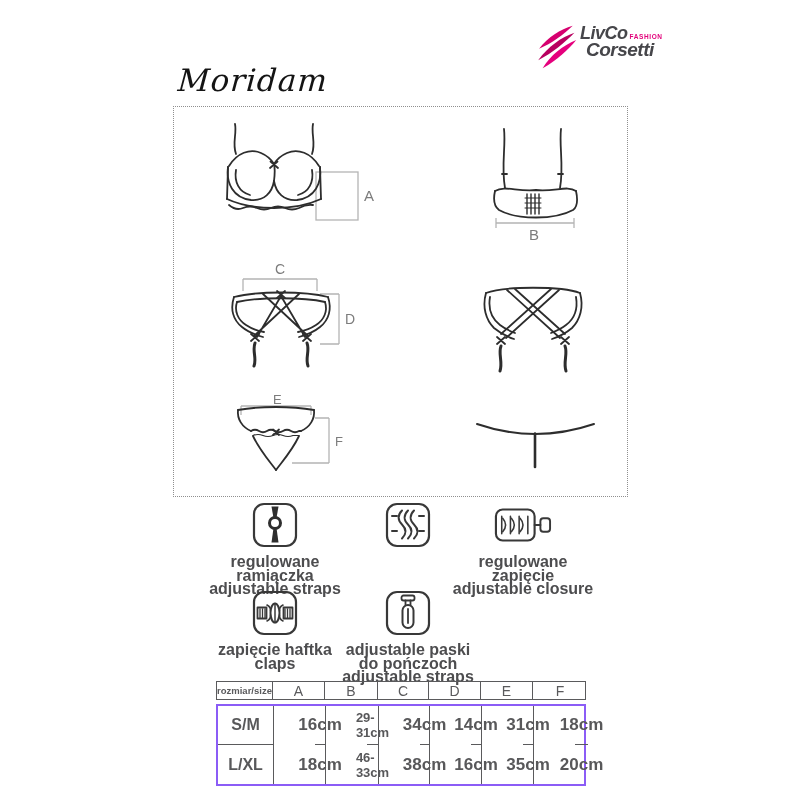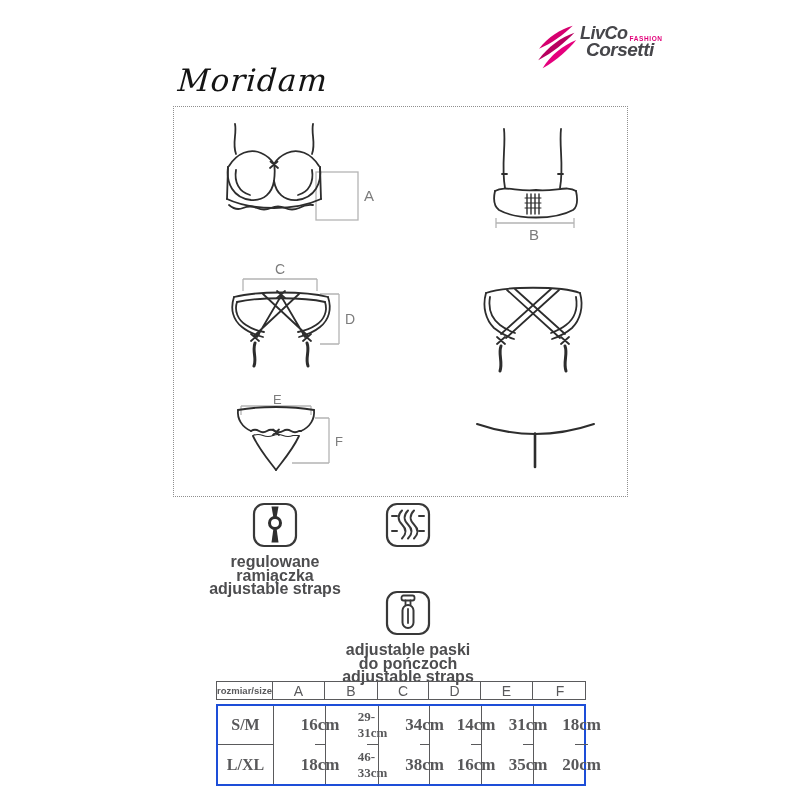--- a/index.html
+++ b/index.html
@@ -2,21 +2,21 @@
 <html><head>
 <meta charset="utf-8">
 <style>
   html,body{margin:0;padding:0;background:#fff;}
   .page{position:relative;width:800px;height:800px;background:#ffffff;overflow:hidden;
         font-family:"Liberation Sans",sans-serif;}
 
   
   .logo{position:absolute;left:532px;top:24px;display:flex;align-items:flex-start;}
   .logo-text{margin-left:2px;color:#46464a;}
-  .logo-line1{display:flex;align-items:flex-end;}
+  .logo-line1{display:flex;align-items:center;}
   .brand-top{font-size:18px;font-weight:bold;font-style:italic;letter-spacing:-0.5px;line-height:18px;}
   .brand-fashion{font-size:6.5px;font-weight:bold;color:#e2007a;letter-spacing:0.6px;margin-left:2px;margin-top:6px;}
   .brand-bottom{font-size:19px;font-weight:bold;font-style:italic;letter-spacing:-0.5px;line-height:16px;margin-left:6px;}
 
   
   .title{position:absolute;left:178px;top:62px;margin:0;font-family:"DejaVu Serif",serif;
          font-style:italic;font-weight:normal;font-size:31px;color:#141414;letter-spacing:1px;
          transform:skewX(-4deg);}
 
   
@@ -38,21 +38,21 @@
   .tbl-header{position:absolute;left:216px;top:681px;width:370px;height:19px;
               display:grid;grid-template-columns:56px 52px 53px 51px 52px 52px 54px;
               border:1px solid #5a5a5c;box-sizing:border-box;}
   .tbl-header .cell{display:flex;align-items:center;justify-content:center;
                     border-right:1px solid #5a5a5c;color:#5a5a5c;}
   .tbl-header .cell:last-child{border-right:none;}
   .hdr-size{font-size:9.5px;font-weight:bold;}
   .hdr-letter{font-size:14px;}
   .tbl-body{position:absolute;left:216px;top:704px;width:370px;height:82px;
             display:grid;grid-template-columns:56px 52px 53px 51px 52px 52px 54px;
-            grid-auto-rows:1fr;border:2px solid #1d4ed8;box-sizing:border-box;font-family:Liberation Serif, serif;}
+            grid-auto-rows:1fr;border:2px solid #8b5cf6;box-sizing:border-box;}
   .tbl-body .cell{display:flex;align-items:center;justify-content:center;
                   border-right:1px solid #5a5a5c;color:#58585a;}
   .tbl-body .cell:nth-child(7n){border-right:none;}
   .tbl-body .row1{border-bottom:1px solid #5a5a5c;}
   .size-cell{font-size:16px;font-weight:bold;}
   .v{font-size:17px;font-weight:bold;margin-left:41px;}
   .v.small{font-size:13px;}
 </style>
 </head>
 <body>
@@ -174,21 +174,51 @@
   <div class="feat" style="left:333px;top:502px">
     <svg class="feat-icon" width="46" height="46" viewBox="0 0 46 46">
       <rect class="icon-line" x="2" y="2" width="42" height="42" rx="10" stroke-width="2.2"></rect>
       <path class="icon-line" stroke-width="2" d="M17,8.5 c-4.5,4.5 -4.5,9.5 0,14 c4.5,4.5 4.5,9.5 0,14"></path>
       <path class="icon-line" stroke-width="2" d="M23,8.5 c-4.5,4.5 -4.5,9.5 0,14 c4.5,4.5 4.5,9.5 0,14"></path>
       <path class="icon-line" stroke-width="2" d="M29,8.5 c-4.5,4.5 -4.5,9.5 0,14 c4.5,4.5 4.5,9.5 0,14"></path>
       <path class="icon-line" stroke-width="2" d="M7,14 H12 M7,29 H12 M34,14 H39 M34,29 H39"></path>
     </svg>
   </div>
 
-
+  <div class="feat" style="left:448px;top:502px">
+    <svg class="feat-icon" width="58" height="46" viewBox="0 0 60 46">
+      <rect class="icon-line" x="2" y="7" width="40" height="32" rx="7" stroke-width="2.2"></rect>
+      <path class="icon-line" stroke-width="1.6" d="M8,14 V32 M17,14 V32 M26,14 V32 M35,14 V32"></path>
+      <path class="icon-line" stroke-width="1.6" d="M9,16 Q15,23 9,30 M18,16 Q24,23 18,30 M27,16 Q33,23 27,30"></path>
+      <path class="icon-line" stroke-width="2" d="M42,23 H48"></path>
+      <rect class="icon-line" x="48" y="16" width="10" height="14" rx="3" stroke-width="2"></rect>
+    </svg>
+    <div class="caption">
+      <div>regulowane zapięcie</div>
+      <div>adjustable closure</div>
+    </div>
+  </div>
+
+  <div class="feat" style="left:200px;top:590px">
+    <svg class="feat-icon" width="46" height="46" viewBox="0 0 46 46">
+      <rect class="icon-line" x="2" y="2" width="42" height="42" rx="10" stroke-width="2.2"></rect>
+      <ellipse class="icon-line" cx="23" cy="23" rx="4.5" ry="9.5" stroke-width="2"></ellipse>
+      <path class="icon-line" stroke-width="1.5" d="M23,13.5 V32.5"></path>
+      <rect class="icon-line" x="5.5" y="17.5" width="9" height="11" stroke-width="1.8"></rect>
+      <path class="icon-line" stroke-width="1.3" d="M8,19 V27.5 M10.5,19 V27.5 M13,19 V27.5"></path>
+      <path class="icon-line" stroke-width="1.6" d="M15,15 q4,2 3.5,6 M15,31 q4,-2 3.5,-6"></path>
+      <rect class="icon-line" x="31.5" y="17.5" width="9" height="11" stroke-width="1.8"></rect>
+      <path class="icon-line" stroke-width="1.3" d="M33,19 V27.5 M35.5,19 V27.5 M38,19 V27.5"></path>
+      <path class="icon-line" stroke-width="1.6" d="M31,15 q-4,2 -3.5,6 M31,31 q-4,-2 -3.5,-6"></path>
+    </svg>
+    <div class="caption">
+      <div>zapięcie haftka</div>
+      <div>claps</div>
+    </div>
+  </div>
 
   <div class="feat" style="left:333px;top:590px">
     <svg class="feat-icon" width="46" height="46" viewBox="0 0 46 46">
       <rect class="icon-line" x="2" y="2" width="42" height="42" rx="10" stroke-width="2.2"></rect>
       <rect class="icon-line" x="16.5" y="5.5" width="13" height="5" rx="2" stroke-width="1.8"></rect>
       <path class="icon-line" stroke-width="1.8" d="M20.5,10.5 V15 M25.5,10.5 V15"></path>
       <rect class="icon-line" x="17.5" y="15" width="11" height="23" rx="5.5" stroke-width="2"></rect>
       <path class="icon-line" stroke-width="1.8" d="M23,19 V33"></path>
     </svg>
     <div class="caption">

